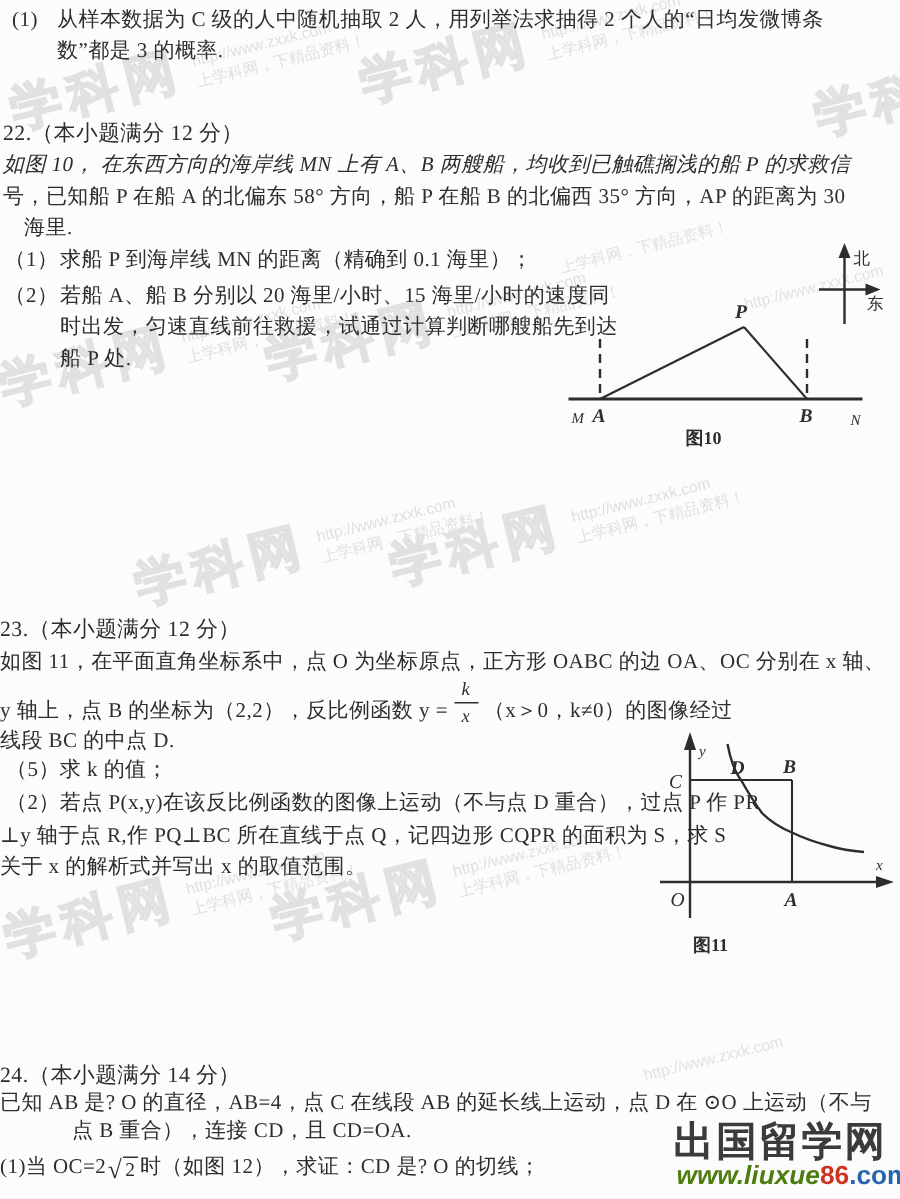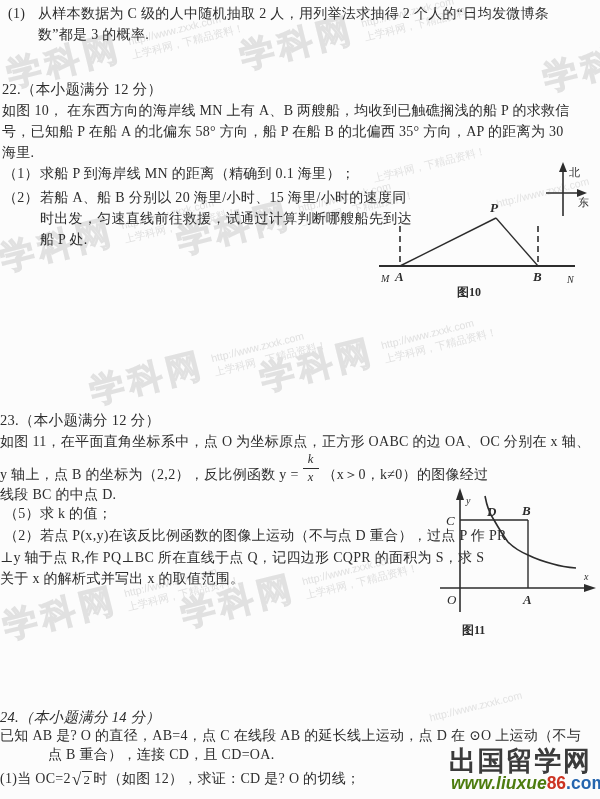--- a/index.html
+++ b/index.html
@@ -109,23 +109,23 @@
   </div>
   <span class="wm-frag" style="left:372px;top:158px;">上学科网，下精品资料！</span>
   <span class="wm-frag" style="left:495px;top:186px;">http://www.zxxk.com</span>
   <span class="wm-frag" style="left:428px;top:700px;">http://www.zxxk.com</span>
 
   <span class="t" style="left:8px;top:5px;">(1)</span>
   <span class="t" style="left:38px;top:5px;">从样本数据为 C 级的人中随机抽取 2 人，用列举法求抽得 2 个人的“日均发微博条</span>
   <span class="t" style="left:38px;top:26px;">数”都是 3 的概率.</span>
 
   <span class="t hdr" style="left:2px;top:80px;">22.（本小题满分 12 分）</span>
-  <span class="t" style="left:2px;top:102px;">如图 10， 在东西方向的海岸线 MN 上有 A、B 两艘船，均收到已触礁搁浅的船 P 的求救信</span>
+  <span class="t" style="left:2px;top:102px;font-style:italic;">如图 10， 在东西方向的海岸线 MN 上有 A、B 两艘船，均收到已触礁搁浅的船 P 的求救信</span>
   <span class="t" style="left:2px;top:123px;">号，已知船 P 在船 A 的北偏东 58° 方向，船 P 在船 B 的北偏西 35° 方向，AP 的距离为 30</span>
-  <span class="t" style="left:2px;top:144px;">海里.</span>
+  <span class="t" style="left:16px;top:144px;">海里.</span>
   <span class="t" style="left:3px;top:165px;">（1）</span>
   <span class="t" style="left:40px;top:165px;">求船 P 到海岸线 MN 的距离（精确到 0.1 海里）；</span>
   <span class="t" style="left:3px;top:189px;">（2）</span>
   <span class="t" style="left:40px;top:189px;">若船 A、船 B 分别以 20 海里/小时、15 海里/小时的速度同</span>
   <span class="t" style="left:40px;top:210px;">时出发，匀速直线前往救援，试通过计算判断哪艘船先到达</span>
   <span class="t" style="left:40px;top:231px;">船 P 处.</span>
 
   <svg class="fig" style="left:373px;top:150px;" width="218" height="150" viewBox="0 0 218 150">
     <g stroke="#2d2d2d" stroke-width="1.6" fill="#2d2d2d">
       <line x1="190" y1="20" x2="190" y2="66"></line>
@@ -187,21 +187,21 @@
     <text class="lbl" x="18" y="67">C</text>
     <text class="lbl" x="94" y="57" font-weight="bold">B</text>
     <text class="lbl" x="59" y="58" font-weight="bold">D</text>
     <text class="lbl" x="19" y="146">O</text>
     <text class="lbl" x="95" y="146" font-weight="bold">A</text>
     <text class="lbl-sm" x="38" y="46">y</text>
     <text class="lbl-sm" x="156" y="122">x</text>
     <text class="cap" x="34" y="176" font-size="14">图11</text>
   </svg>
 
-  <span class="t hdr" style="left:0px;top:708px;font-style:italic;">24.（本小题满分 14 分）</span>
+  <span class="t hdr" style="left:0px;top:708px;">24.（本小题满分 14 分）</span>
   <span class="t" style="left:0px;top:727px;">已知 AB 是? O 的直径，AB=4，点 C 在线段 AB 的延长线上运动，点 D 在 ⊙O 上运动（不与</span>
   <span class="t" style="left:0px;top:746px;margin-left:48px;">点 B 重合），连接 CD，且 CD=OA.</span>
   <div class="t flexline" style="left:0px;top:770px;">
     <span>(1)当 OC=2</span>
     <span class="sqrt">
       <span class="sqrt-sym">√</span>
       <span class="sqrt-rad">2</span>
     </span>
     <span> 时（如图 12），求证：CD 是? O 的切线；</span>
   </div>

